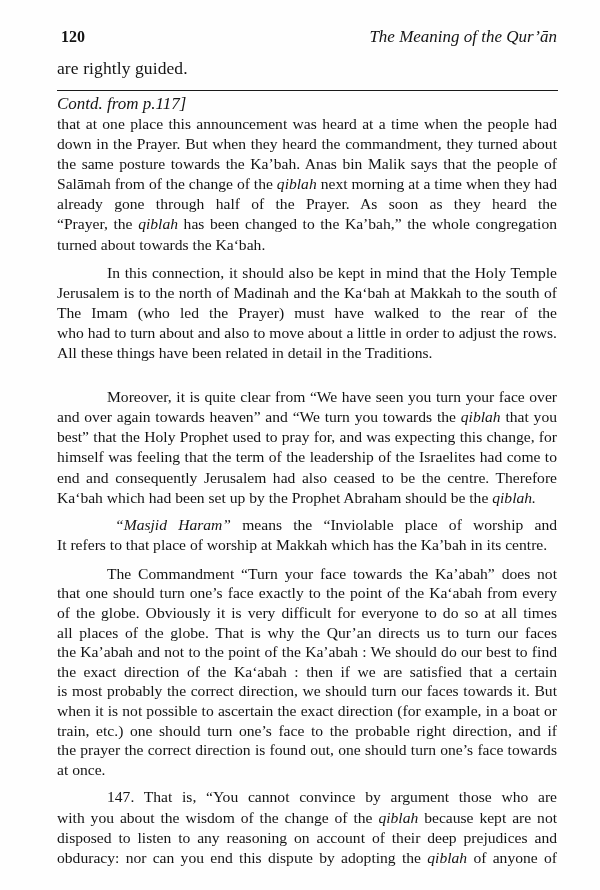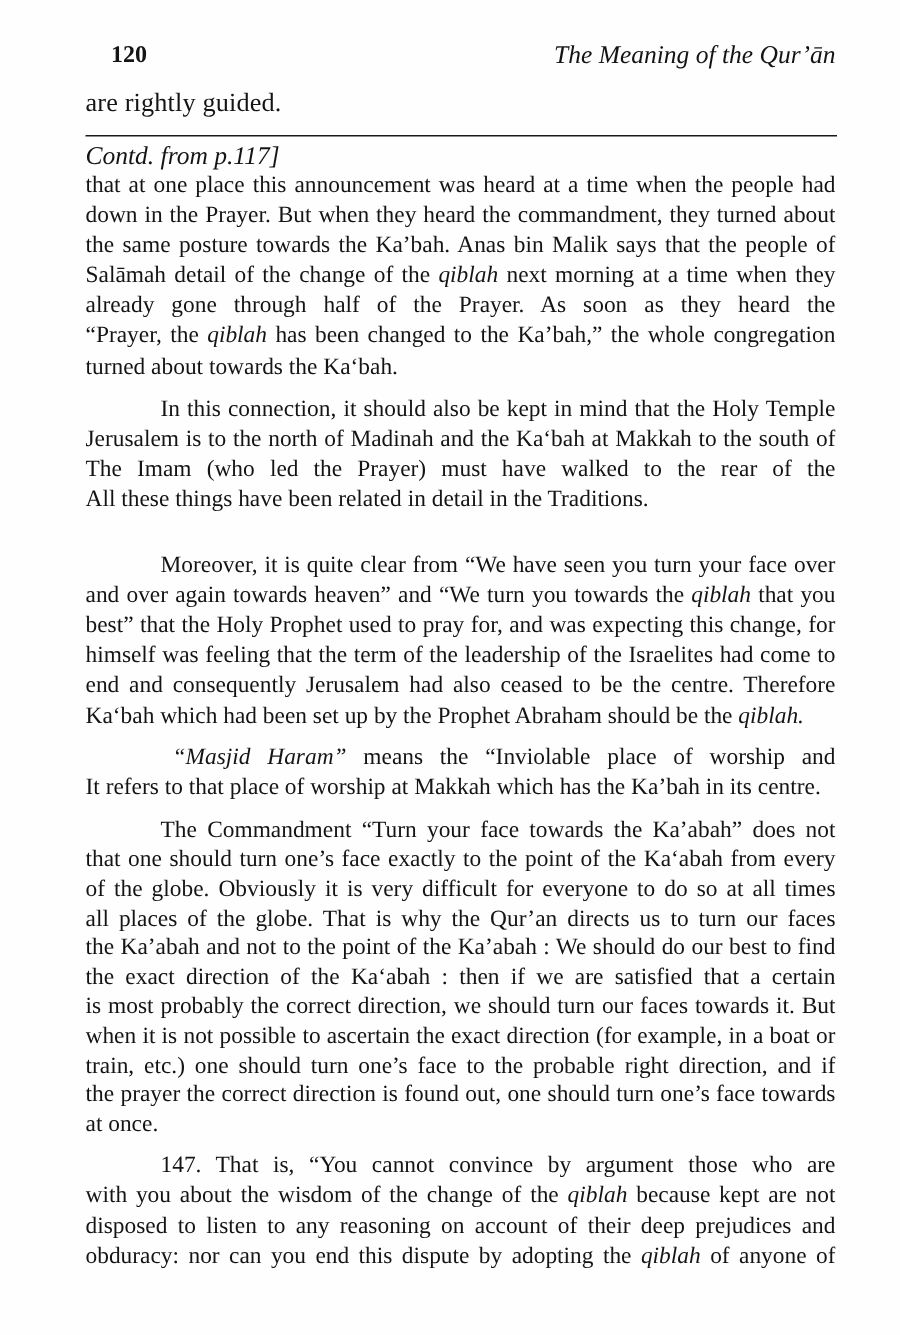--- a/index.html
+++ b/index.html
@@ -23,21 +23,21 @@
     }
     .header {
       position: absolute;
       left: 57px;
       top: 26px;
       width: 500px;
       height: 22px;
     }
     .page-number {
       position: absolute;
-      left: 17px;
+      left: 4px;
       top: 0;
       font-weight: bold;
       font-size: 16px;
       line-height: 22px;
     }
     .running-title {
       position: absolute;
       left: 0;
       width: 500px;
       text-align: right;
@@ -139,29 +139,30 @@
 
   <div class="rule"></div>
 
   <div class="contd">Contd. from p.117]</div>
 
   <div class="body-text" id="body-text">
     <div class="para p1">
         <span class="line"><span class="line-inner"><span>that at one place this announcement was heard at a time when the people had bent</span></span></span>
         <span class="line"><span class="line-inner"><span>down in the Prayer. But when they heard the commandment, they turned about in</span></span></span>
         <span class="line"><span class="line-inner"><span>the same posture towards the Ka’bah. Anas bin Malik says that the people of Bani</span></span></span>
-        <span class="line"><span class="line-inner"><span>Salāmah detail of the change of the </span><span class="it">qiblah</span><span> next morning at a time when they had</span></span></span>
+        <span class="line"><span class="line-inner"><span>Salāmah from of the change of the </span><span class="it">qiblah</span><span> next morning at a time when they had</span></span></span>
         <span class="line"><span class="line-inner"><span>already gone through half of the Prayer. As soon as they heard the announcement:</span></span></span>
         <span class="line"><span class="line-inner"><span>“Prayer, the </span><span class="it">qiblah</span><span> has been changed to the Ka’bah,” the whole congregation</span></span></span>
         <span class="line last"><span class="line-inner"><span>turned about towards the Ka‘bah.</span></span></span>
       </div>
     <div class="para p2">
         <span class="line indent"><span class="line-inner"><span>In this connection, it should also be kept in mind that the Holy Temple at</span></span></span>
         <span class="line"><span class="line-inner"><span>Jerusalem is to the north of Madinah and the Ka‘bah at Makkah to the south of it.</span></span></span>
         <span class="line"><span class="line-inner"><span>The Imam (who led the Prayer) must have walked to the rear of the congregation,</span></span></span>
+        <span class="line"><span class="line-inner"><span>who had to turn about and also to move about a little in order to adjust the rows.</span></span></span>
         <span class="line last"><span class="line-inner"><span>All these things have been related in detail in the Traditions.</span></span></span>
       </div>
     <div class="para p3">
         <span class="line indent"><span class="line-inner"><span>Moreover, it is quite clear from “We have seen you turn your face over</span></span></span>
         <span class="line"><span class="line-inner"><span>and over again towards heaven” and “We turn you towards the </span><span class="it">qiblah</span><span> that you like</span></span></span>
         <span class="line"><span class="line-inner"><span>best” that the Holy Prophet used to pray for, and was expecting this change, for he</span></span></span>
         <span class="line"><span class="line-inner"><span>himself was feeling that the term of the leadership of the Israelites had come to an</span></span></span>
         <span class="line"><span class="line-inner"><span>end and consequently Jerusalem had also ceased to be the centre. Therefore</span></span></span>
         <span class="line last"><span class="line-inner"><span>Ka‘bah which had been set up by the Prophet Abraham should be the </span><span class="it">qiblah.</span></span></span>
       </div>

